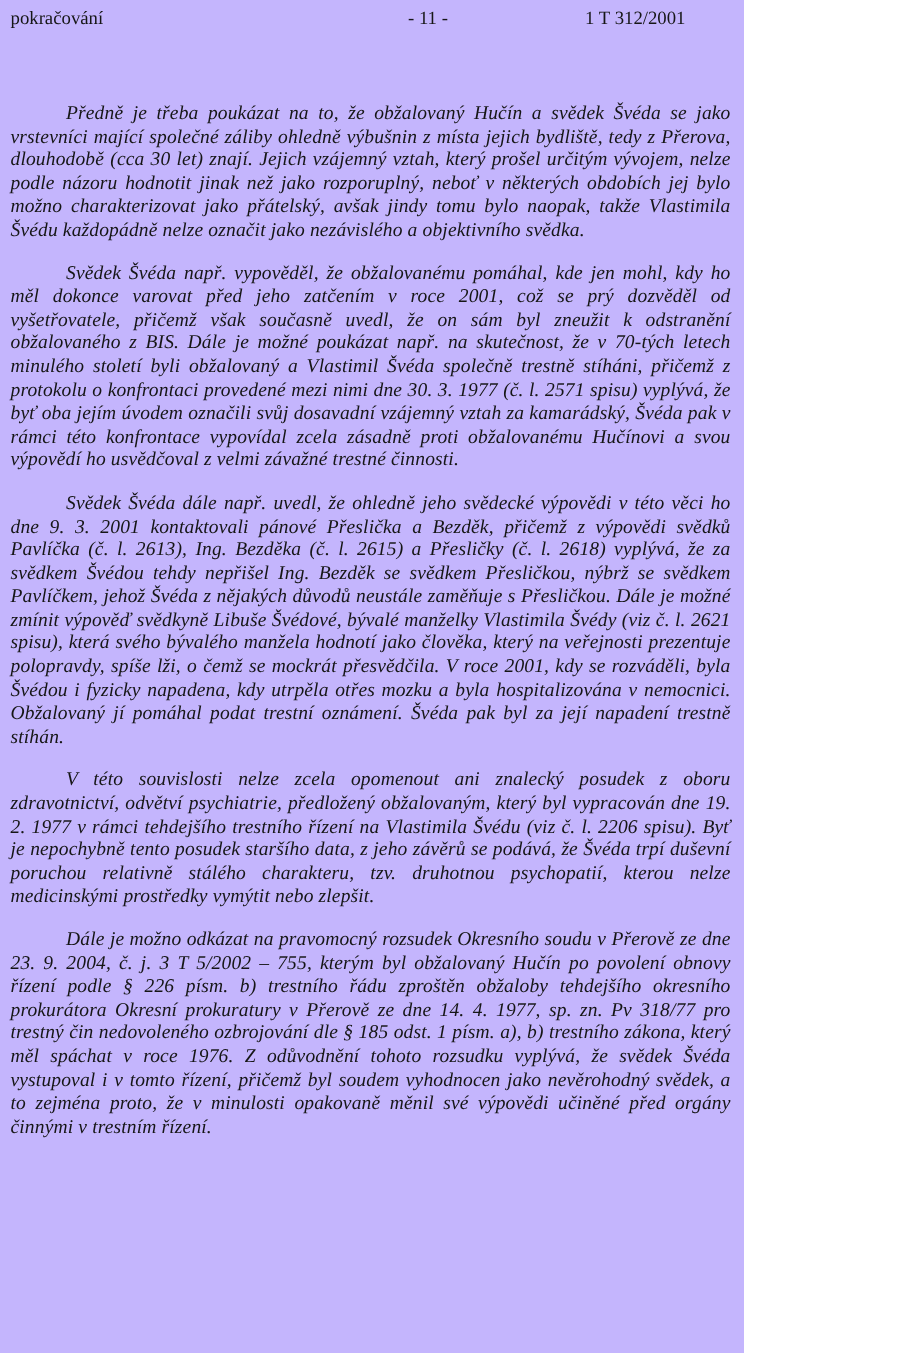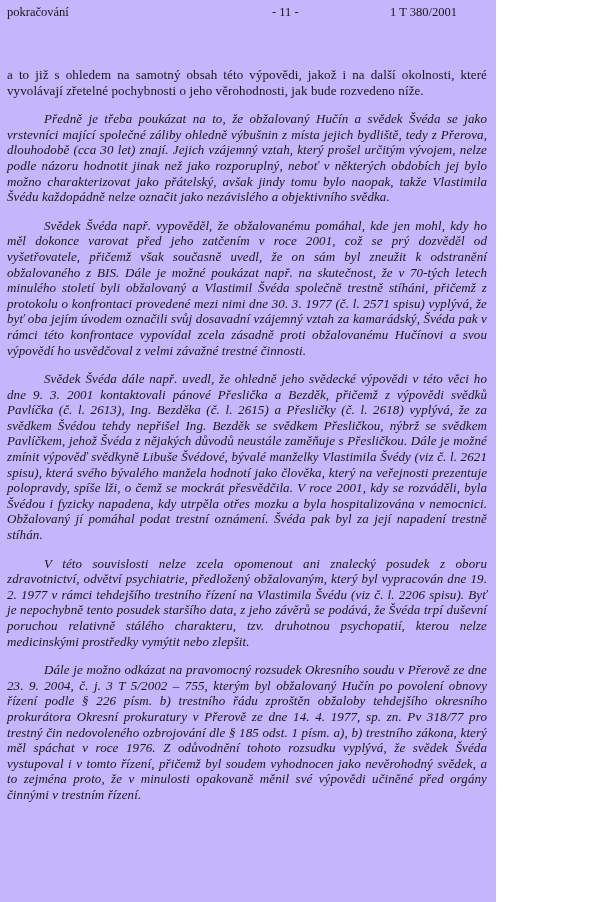--- a/index.html
+++ b/index.html
@@ -44,25 +44,24 @@
   }
 </style>
 </head>
 <body>
 
 <div class="page">
 
   <div class="page-header">
     <span class="hdr-left">pokračování</span>
     <span class="hdr-center">- 11 -</span>
-    <span class="hdr-right">1 T 380/2001</span>
+    <span class="hdr-right">1 T 312/2001</span>
   </div>
 
   <div class="doc-body">
-    <p>a to již s ohledem na samotný obsah této výpovědi, jakož i na další okolnosti, které vyvolávají zřetelné pochybnosti o jeho věrohodnosti, jak bude rozvedeno níže.</p>
     <p class="indent">Předně je třeba poukázat na to, že obžalovaný Hučín a svědek Švéda se jako vrstevníci mající společné záliby ohledně výbušnin z místa jejich bydliště, tedy z Přerova, dlouhodobě (cca 30 let) znají. Jejich vzájemný vztah, který prošel určitým vývojem, nelze podle názoru hodnotit jinak než jako rozporuplný, neboť v některých obdobích jej bylo možno charakterizovat jako přátelský, avšak jindy tomu bylo naopak, takže Vlastimila Švédu každopádně nelze označit jako nezávislého a objektivního svědka.</p>
     <p class="indent">Svědek Švéda např. vypověděl, že obžalovanému pomáhal, kde jen mohl, kdy ho měl dokonce varovat před jeho zatčením v roce 2001, což se prý dozvěděl od vyšetřovatele, přičemž však současně uvedl, že on sám byl zneužit k odstranění obžalovaného z BIS. Dále je možné poukázat např. na skutečnost, že v 70-tých letech minulého století byli obžalovaný a Vlastimil Švéda společně trestně stíháni, přičemž z protokolu o konfrontaci provedené mezi nimi dne 30. 3. 1977 (č. l. 2571 spisu) vyplývá, že byť oba jejím úvodem označili svůj dosavadní vzájemný vztah za kamarádský, Švéda pak v rámci této konfrontace vypovídal zcela zásadně proti obžalovanému Hučínovi a svou výpovědí ho usvědčoval z velmi závažné trestné činnosti.</p>
     <p class="indent">Svědek Švéda dále např. uvedl, že ohledně jeho svědecké výpovědi v této věci ho dne 9. 3. 2001 kontaktovali pánové Přeslička a Bezděk, přičemž z výpovědi svědků Pavlíčka (č. l. 2613), Ing. Bezděka (č. l. 2615) a Přesličky (č. l. 2618) vyplývá, že za svědkem Švédou tehdy nepřišel Ing. Bezděk se svědkem Přesličkou, nýbrž se svědkem Pavlíčkem, jehož Švéda z nějakých důvodů neustále zaměňuje s Přesličkou. Dále je možné zmínit výpověď svědkyně Libuše Švédové, bývalé manželky Vlastimila Švédy (viz č. l. 2621 spisu), která svého bývalého manžela hodnotí jako člověka, který na veřejnosti prezentuje polopravdy, spíše lži, o čemž se mockrát přesvědčila. V roce 2001, kdy se rozváděli, byla Švédou i fyzicky napadena, kdy utrpěla otřes mozku a byla hospitalizována v nemocnici. Obžalovaný jí pomáhal podat trestní oznámení. Švéda pak byl za její napadení trestně stíhán.</p>
     <p class="indent">V této souvislosti nelze zcela opomenout ani znalecký posudek z oboru zdravotnictví, odvětví psychiatrie, předložený obžalovaným, který byl vypracován dne 19. 2. 1977 v rámci tehdejšího trestního řízení na Vlastimila Švédu (viz č. l. 2206 spisu). Byť je nepochybně tento posudek staršího data, z jeho závěrů se podává, že Švéda trpí duševní poruchou relativně stálého charakteru, tzv. druhotnou psychopatií, kterou nelze medicinskými prostředky vymýtit nebo zlepšit.</p>
     <p class="indent">Dále je možno odkázat na pravomocný rozsudek Okresního soudu v Přerově ze dne 23. 9. 2004, č. j. 3 T 5/2002 – 755, kterým byl obžalovaný Hučín po povolení obnovy řízení podle § 226 písm. b) trestního řádu zproštěn obžaloby tehdejšího okresního prokurátora Okresní prokuratury v Přerově ze dne 14. 4. 1977, sp. zn. Pv 318/77 pro trestný čin nedovoleného ozbrojování dle § 185 odst. 1 písm. a), b) trestního zákona, který měl spáchat v roce 1976. Z odůvodnění tohoto rozsudku vyplývá, že svědek Švéda vystupoval i v tomto řízení, přičemž byl soudem vyhodnocen jako nevěrohodný svědek, a to zejména proto, že v minulosti opakovaně měnil své výpovědi učiněné před orgány činnými v trestním řízení.</p>
   </div>
 
 </div>
 
 </body></html>

